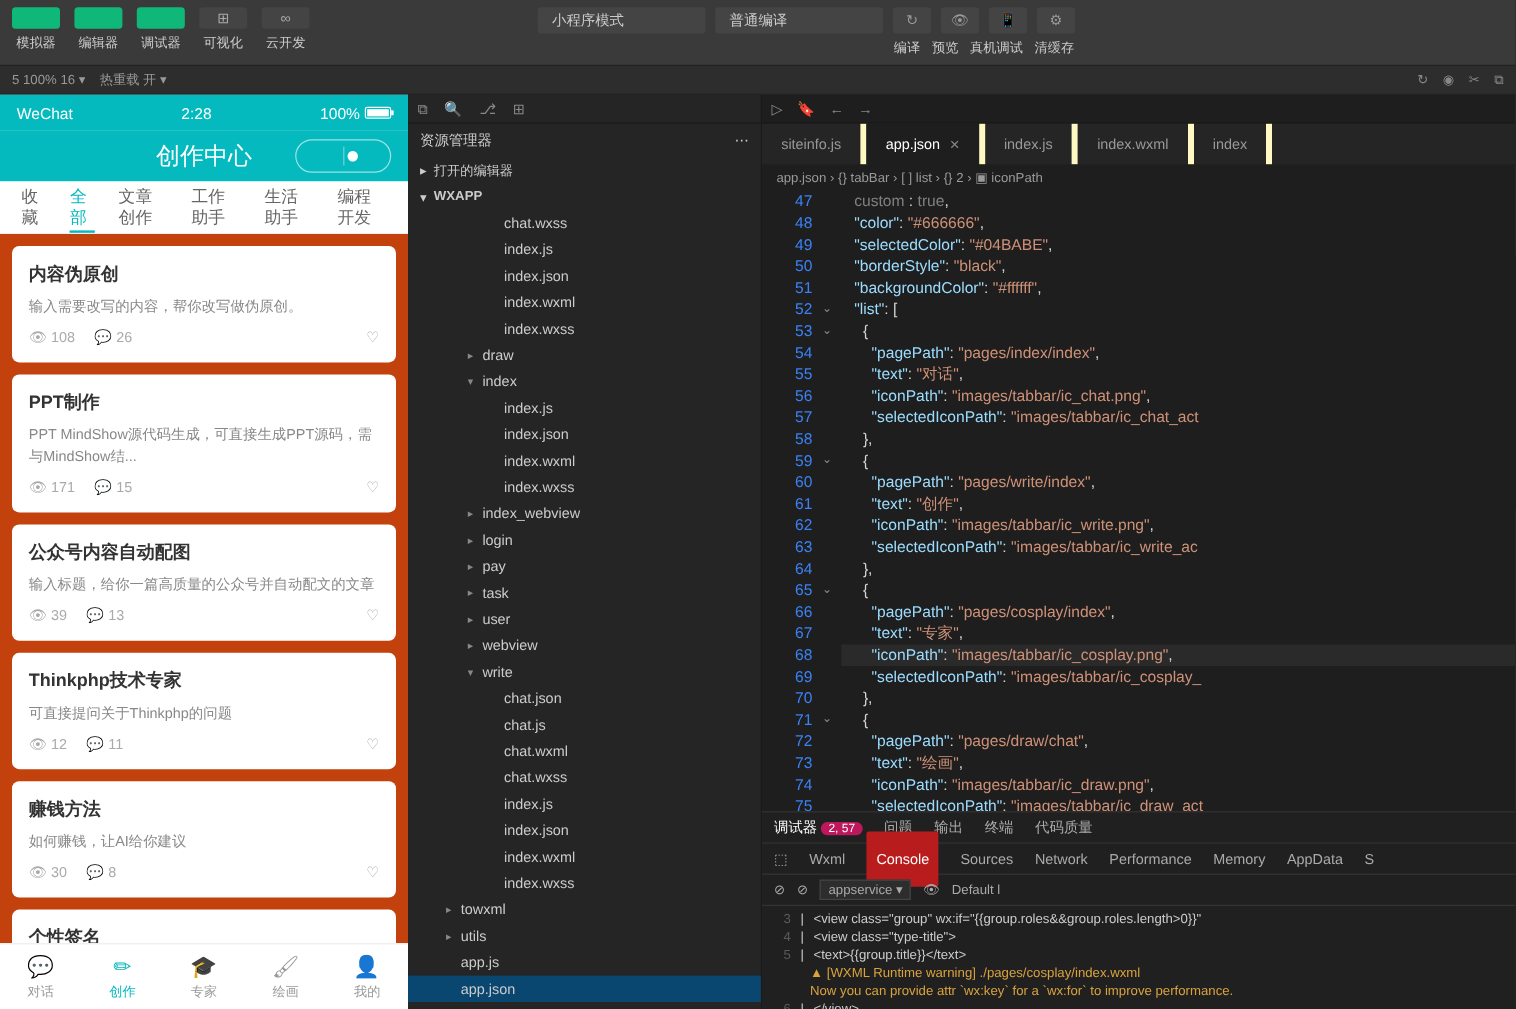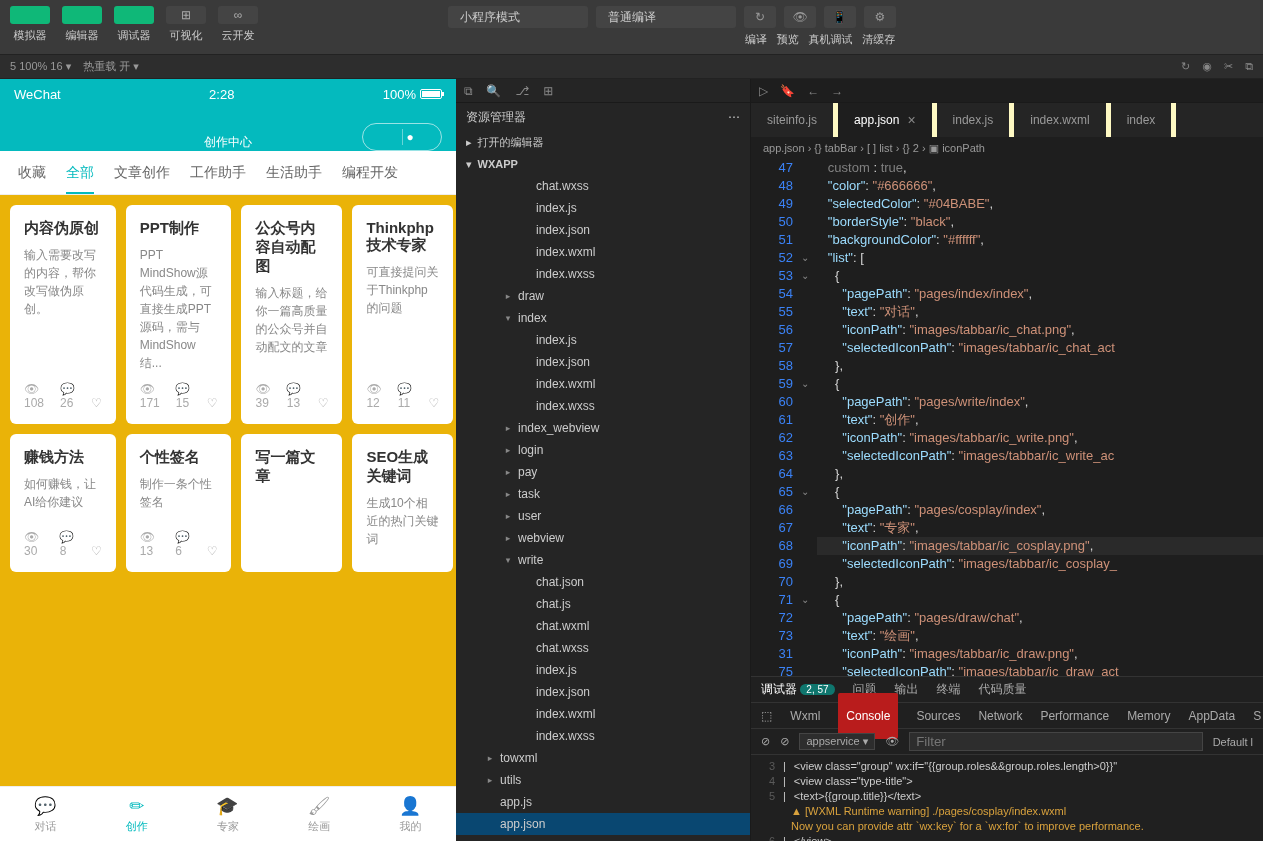--- a/index.html
+++ b/index.html
@@ -10,34 +10,34 @@
 .tb-gbtn{width:40px;height:18px;background:#0fb878;border-radius:3px}
 .tb-dbtn{width:40px;height:18px;background:#444;border-radius:3px;display:flex;align-items:center;justify-content:center;color:#aaa}
 .tb-lbl{font-size:11px;color:#ccc}
 .tb-mid{display:flex;gap:8px;margin-left:190px}
 .tb-drop{height:22px;background:#444;border-radius:3px;padding:3px 12px;color:#ccc;font-size:12px;display:flex;align-items:center}
 .tb-icn{width:32px;height:22px;background:#444;border-radius:3px;display:flex;align-items:center;justify-content:center;color:#999}
 .statusbar{height:24px;background:#2d2d2d;display:flex;align-items:center;padding:0 10px;gap:12px;font-size:11px;color:#999;border-bottom:1px solid #222}
 .sb-sp{flex:1}
 .sb-ic{color:#888;cursor:pointer}
 .main{display:flex;height:762px}
-.sim{width:456px;background:#f5f5f5;display:flex;flex-direction:column;position:relative}
+.sim{width:340px;background:#f5f5f5;display:flex;flex-direction:column;position:relative}
 .sim-hdr{height:30px;background:#04BABE;color:#fff;display:flex;align-items:center;justify-content:space-between;padding:0 14px;font-size:13px}
 .bat{display:flex;align-items:center;gap:4px}
 .bat-icn{width:22px;height:10px;border:1px solid #fff;border-radius:2px;position:relative}
 .bat-icn::after{content:'';position:absolute;right:-3px;top:2px;width:2px;height:4px;background:#fff}
 .bat-fill{position:absolute;left:1px;top:1px;bottom:1px;right:1px;background:#fff}
-.sim-titlebar{height:42px;background:#04BABE;color:#fff;display:flex;align-items:flex-end;justify-content:center;font-size:12px;position:relative}
+.sim-titlebar{height:42px;background:#04BABE;color:#fff;display:flex;align-items:center;justify-content:center;font-size:20px;position:relative}
 .sim-cap{position:absolute;right:14px;width:80px;height:28px;border:1.5px solid rgba(255,255,255,0.6);border-radius:14px;display:flex;align-items:center;justify-content:center}
 .sim-cap::before{content:'';position:absolute;left:50%;top:5px;bottom:5px;width:1px;background:rgba(255,255,255,0.4)}
 .tabs{height:44px;background:#fff;display:flex;align-items:flex-start;padding:0 8px;gap:0;font-size:14px;color:#666;border-bottom:1px solid #eee}
 .tab{padding:0 10px;height:100%;display:flex;align-items:center;cursor:pointer;position:relative}
 .tab.active{color:#04BABE}
 .tab.active::after{content:'';position:absolute;bottom:0;left:10px;right:10px;height:2px;background:#04BABE}
-.cards{flex:1;background:#eab308;padding:10px;display:grid;grid-template-columns:1fr 1fr 1fr 1fr;gap:10px;align-content:start;overflow:hidden}
+.cards{flex:1;background:#c2410c;padding:10px;display:grid;grid-template-columns:1fr;gap:10px;align-content:start;overflow:hidden}
 .card{background:#fff;border-radius:6px;padding:14px;display:flex;flex-direction:column}
 .card-t{font-size:15px;font-weight:bold;color:#333;margin-bottom:8px}
 .card-d{font-size:12px;color:#888;line-height:1.5;flex:1;margin-bottom:10px}
 .card-f{display:flex;align-items:flex-end;gap:16px;color:#aaa;font-size:12px}
 .card-stat{display:flex;align-items:center;gap:4px}
 .heart{margin-left:auto}
 .sim-tabbar{height:55px;background:#fff;border-top:1px solid #eee;display:flex}
 .tbi{flex:1;display:flex;flex-direction:column;align-items:center;justify-content:center;gap:2px;color:#999;font-size:11px}
 .tbi.on{color:#04BABE}
 .tbi-ic{width:22px;height:22px;display:flex;align-items:center;justify-content:center;font-size:18px}
@@ -59,21 +59,21 @@
 .ed-body{flex:1;display:flex;overflow:hidden;font-family:Consolas,monospace;font-size:13px}
 .gutter{width:50px;text-align:right;padding:0 8px 0 0;color:#3b82f6;line-height:18px;user-select:none}
 .gut-fold{width:16px;color:#888;line-height:18px;font-size:10px}
 .code{flex:1;line-height:18px;white-space:pre;overflow:hidden}
 .ln{height:18px}
 .ln.hl{background:#2a2a2a}
 .k{color:#9cdcfe}.s{color:#ce9178}.p{color:#d4d4d4}.n{color:#808080}
 .devtools{height:165px;background:#202020;border-top:1px solid #333;display:flex;flex-direction:column}
 .dt-tabs{height:26px;display:flex;align-items:center;padding:0 10px;gap:18px;font-size:12px;color:#aaa;border-bottom:1px solid #333}
 .dt-tab.on{color:#fff}
-.dt-badge{background:#0f766e;border-radius:8px;padding:0 6px;font-size:10px}
+.dt-badge{background:#be185d;border-radius:8px;padding:0 6px;font-size:10px}
 .dt-sub{height:26px;display:flex;align-items:center;padding:0 10px;gap:18px;font-size:12px;color:#aaa;border-bottom:1px solid #333}
 .dt-sub .on{background:#b91c1c;padding:16px 8px;border-radius:2px;color:#fff}
 .dt-filter{height:26px;display:flex;align-items:center;padding:0 10px;gap:10px;font-size:11px;color:#aaa;border-bottom:1px solid #333}
 .dt-sel{background:#2d2d2d;border:1px solid #444;padding:1px 6px;color:#aaa;font-size:11px}
 .dt-inp{background:#2d2d2d;border:1px solid #444;padding:1px 6px;color:#aaa;flex:1}
 .dt-con{flex:1;font-family:Consolas,monospace;font-size:11px;padding:4px 8px;overflow:hidden}
 .dt-ln{display:flex;gap:8px;line-height:15px}
 .dt-g{color:#5a5a5a;width:16px;text-align:right}
 .warn{color:#d9a23d}
 </style>
@@ -441,21 +441,21 @@
           <div class="ln">64</div>
           <div class="ln">65</div>
           <div class="ln">66</div>
           <div class="ln">67</div>
           <div class="ln">68</div>
           <div class="ln">69</div>
           <div class="ln">70</div>
           <div class="ln">71</div>
           <div class="ln">72</div>
           <div class="ln">73</div>
-          <div class="ln">31</div>
+          <div class="ln">74</div>
           <div class="ln">75</div>
         </div>
       <div class="gut-fold" id="folds">
           <div class="ln"></div>
           <div class="ln"></div>
           <div class="ln"></div>
           <div class="ln"></div>
           <div class="ln"></div>
           <div class="ln">⌄</div>
           <div class="ln">⌄</div>
@@ -501,21 +501,20 @@
           <span>Performance</span>
           <span>Memory</span>
           <span>AppData</span>
           <span>S</span>
         </div>
       <div class="dt-filter">
         <span>⊘</span>
         <span>⊘</span>
         <span class="dt-sel"><span>appservice</span> ▾</span>
         <span>👁</span>
-        <input class="dt-inp" placeholder="Filter" style="">
         <span>Default l</span>
       </div>
       <div class="dt-con" id="dt-con">
           <div class="dt-ln">
             <span class="dt-g">3</span>
             <span>|</span>
             <span>        &lt;view class="group" wx:if="{{group.roles&amp;&amp;group.roles.length&gt;0}}"</span>
           </div>
           <div class="dt-ln">
             <span class="dt-g">4</span>

